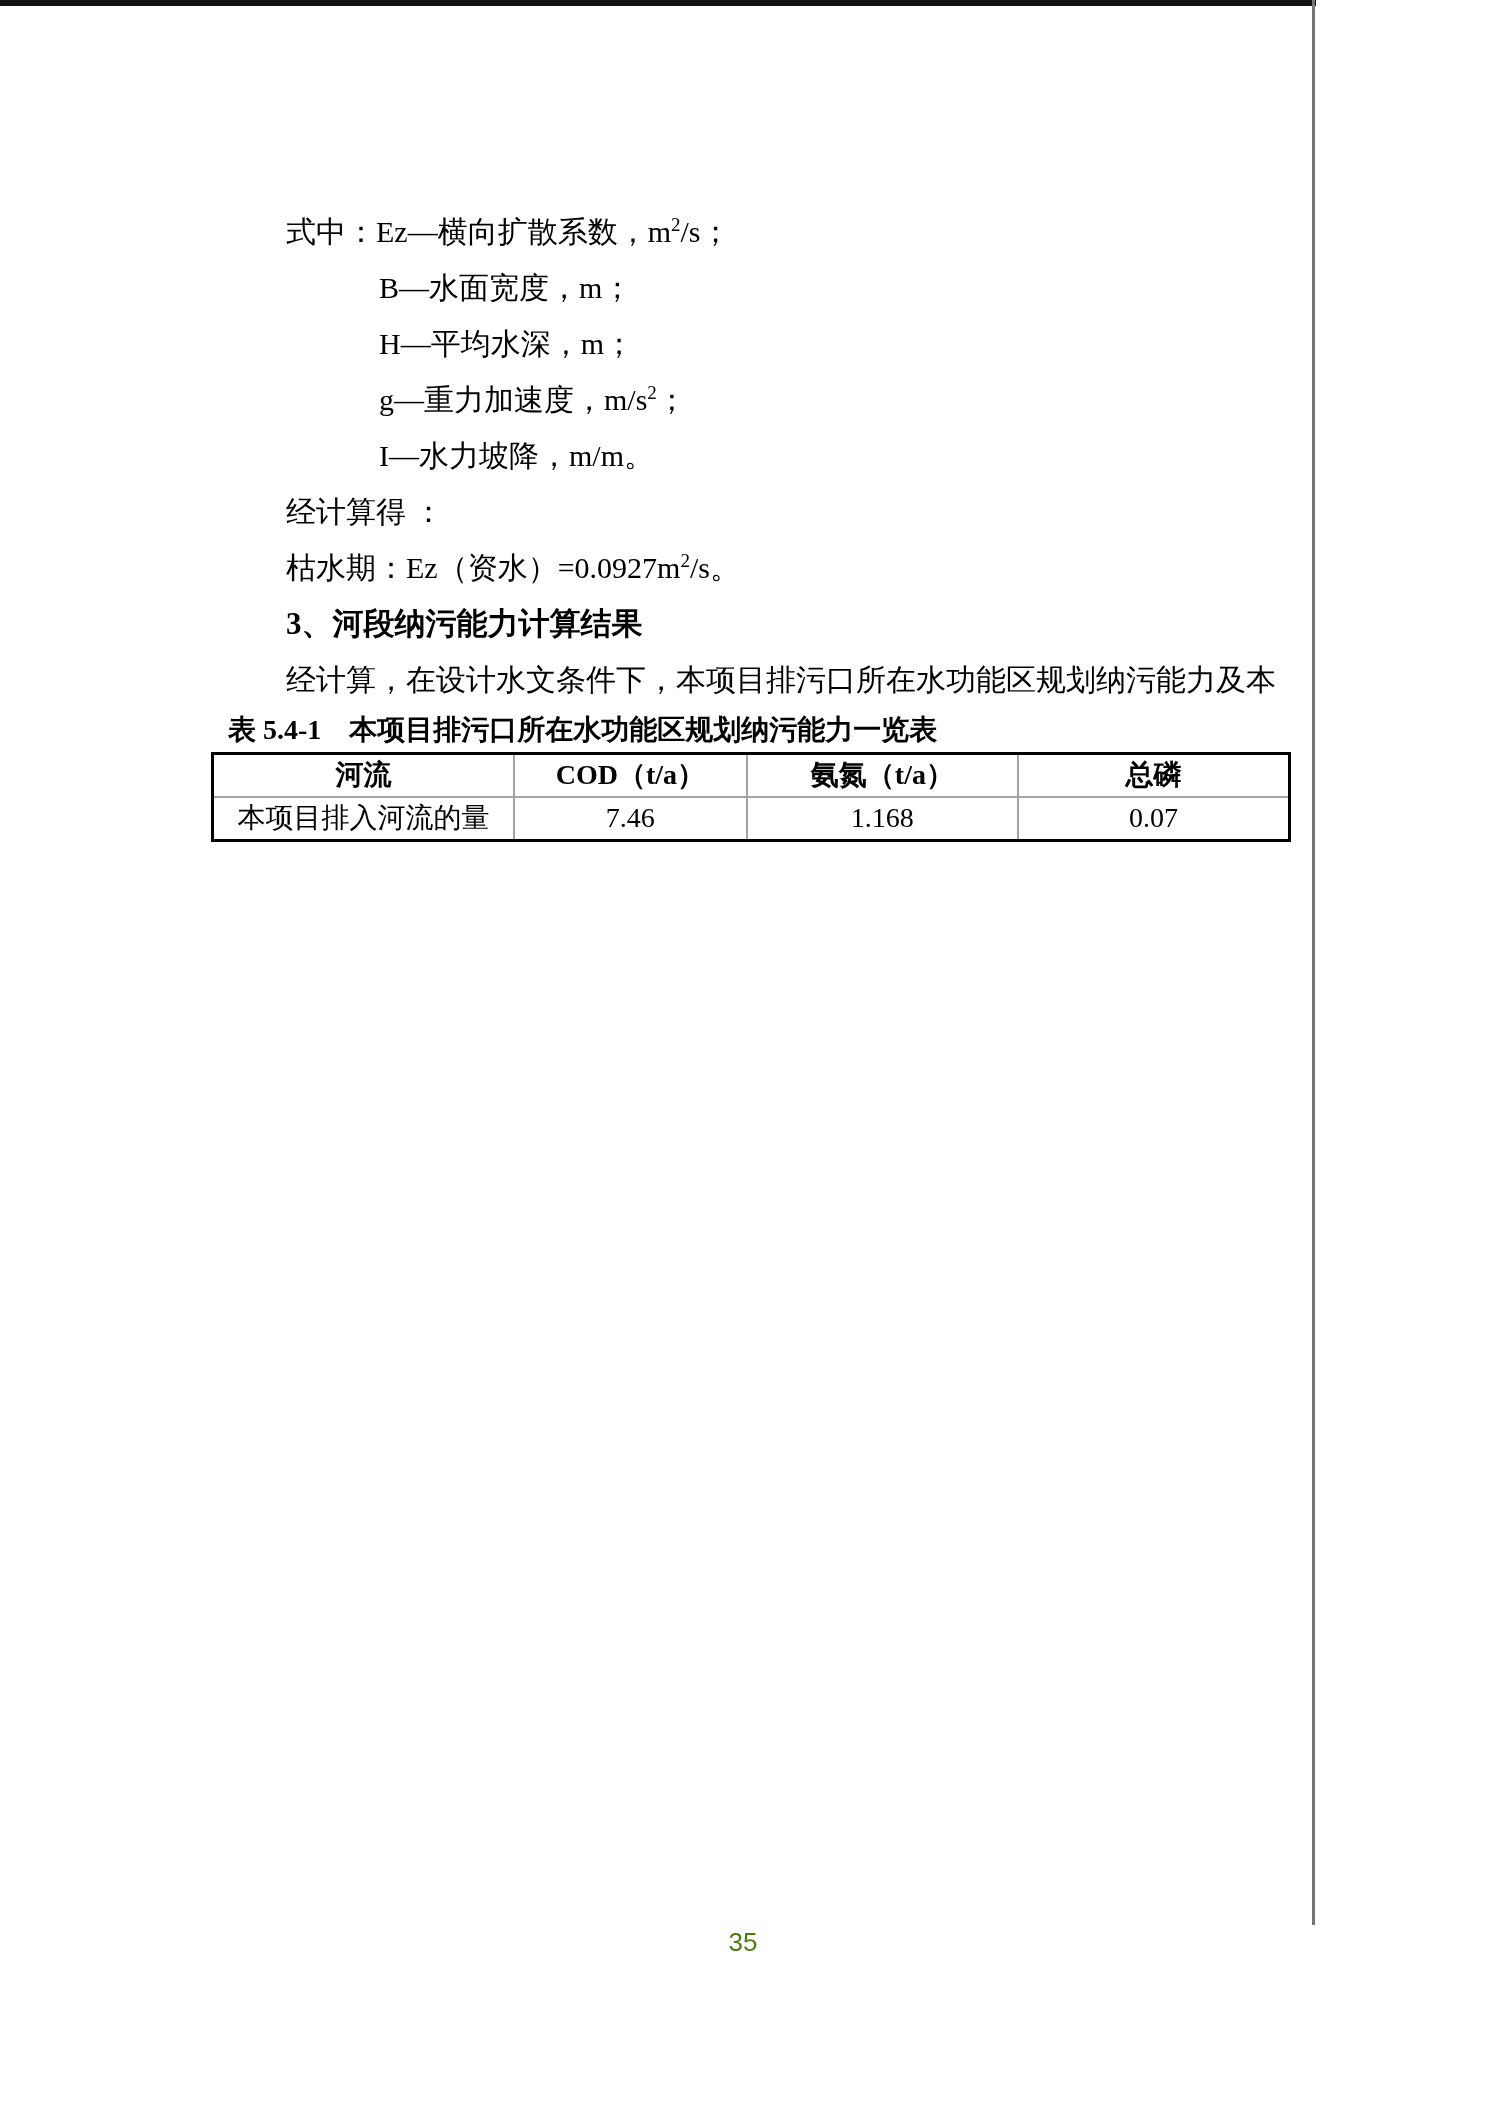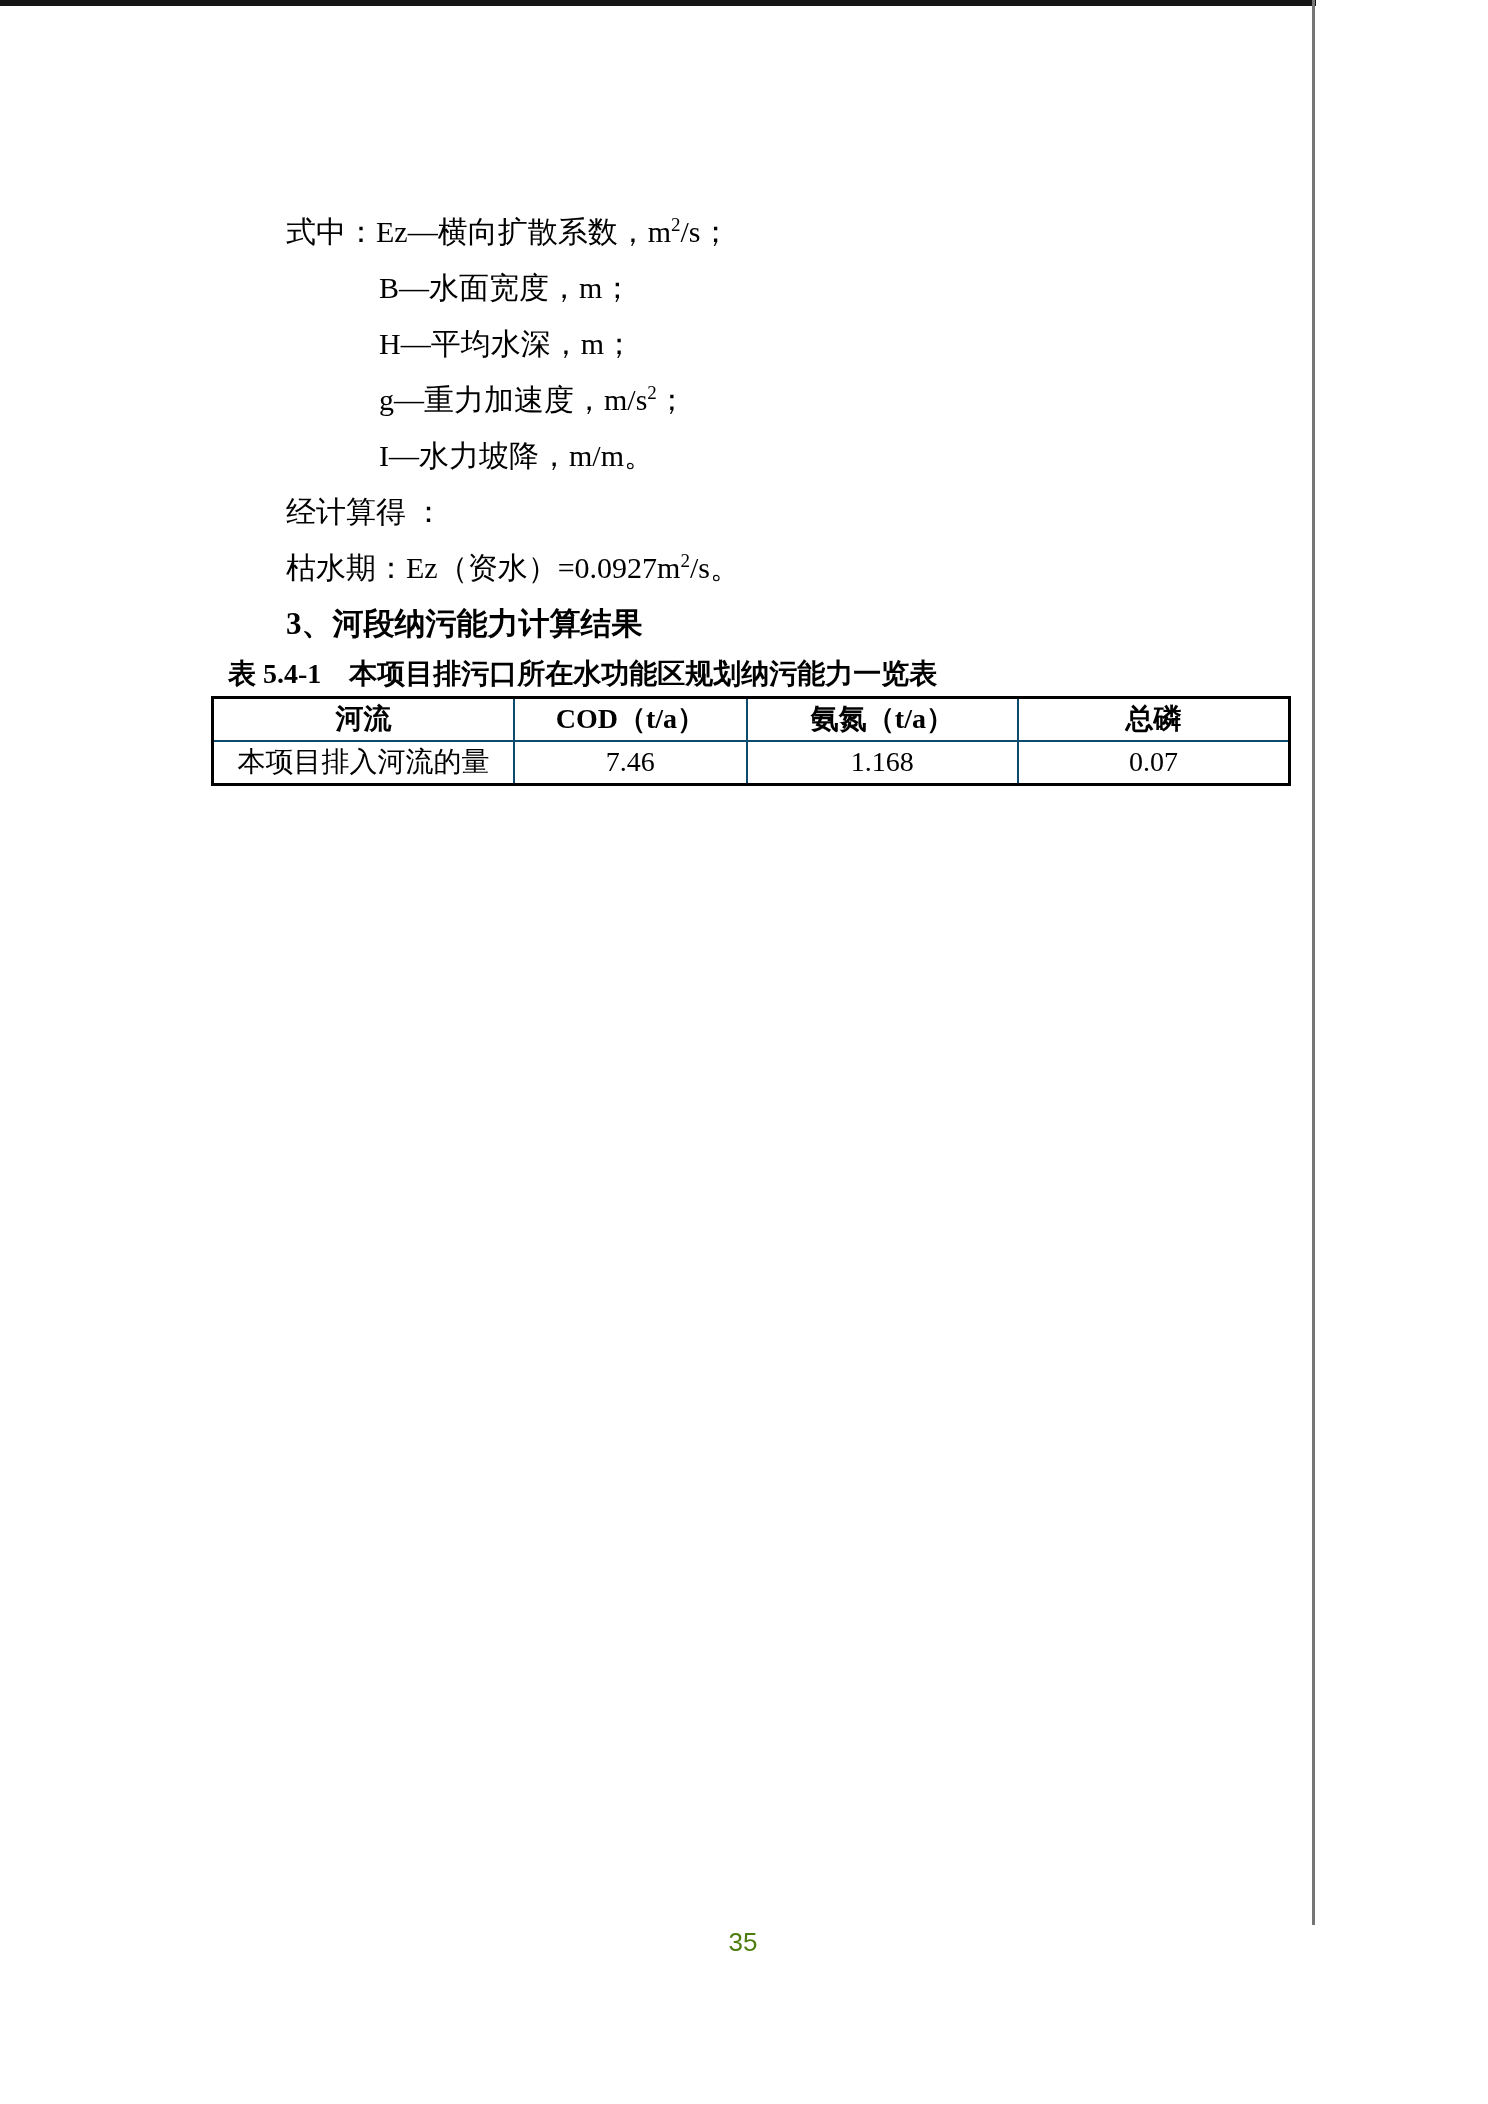--- a/index.html
+++ b/index.html
@@ -41,21 +41,21 @@
   }
   .tbl-title .gap{display:inline-block;width:28px;}
   table.data{
     border-collapse:collapse;
     table-layout:fixed;
     width:1080px;
     margin-left:-17px;
     border:3px solid #000;
   }
   table.data td{
-    border:2px solid #0c4a6e;
+    border:2px solid #a3a3a3;
     text-align:center;
     vertical-align:middle;
     height:41px;
     padding:0;
     font-size:28px;
     line-height:1.15;
     overflow:hidden;
     white-space:nowrap;
   }
   table.data tr.head td{font-weight:bold;}
@@ -104,20 +104,21 @@
     <div class="ln ind1">
       <span>经计算得 ：</span>
     </div>
 
     <div class="ln ind1">
       <span>枯水期：Ez（资水）=0.0927m</span><sup>2</sup><span>/s。</span>
     </div>
 
     <div class="ln heading">3、河段纳污能力计算结果</div>
 
+    <div class="ln ind1">经计算，在设计水文条件下，本项目排污口所在水功能区规划纳污能力及本</div>
 
     <div class="tbl-title">
       <span>表 5.4-1</span><span class="gap"></span><span>本项目排污口所在水功能区规划纳污能力一览表</span>
     </div>
 
     <table class="data">
       <colgroup>
         <col style="width:28%">
         <col style="width:21.6%">
         <col style="width:25.2%">

